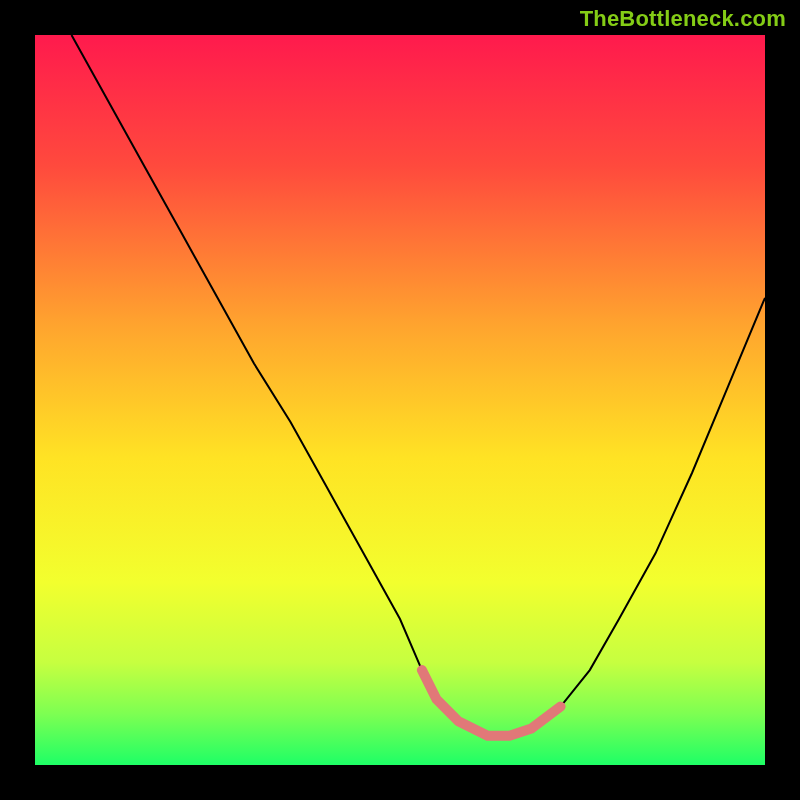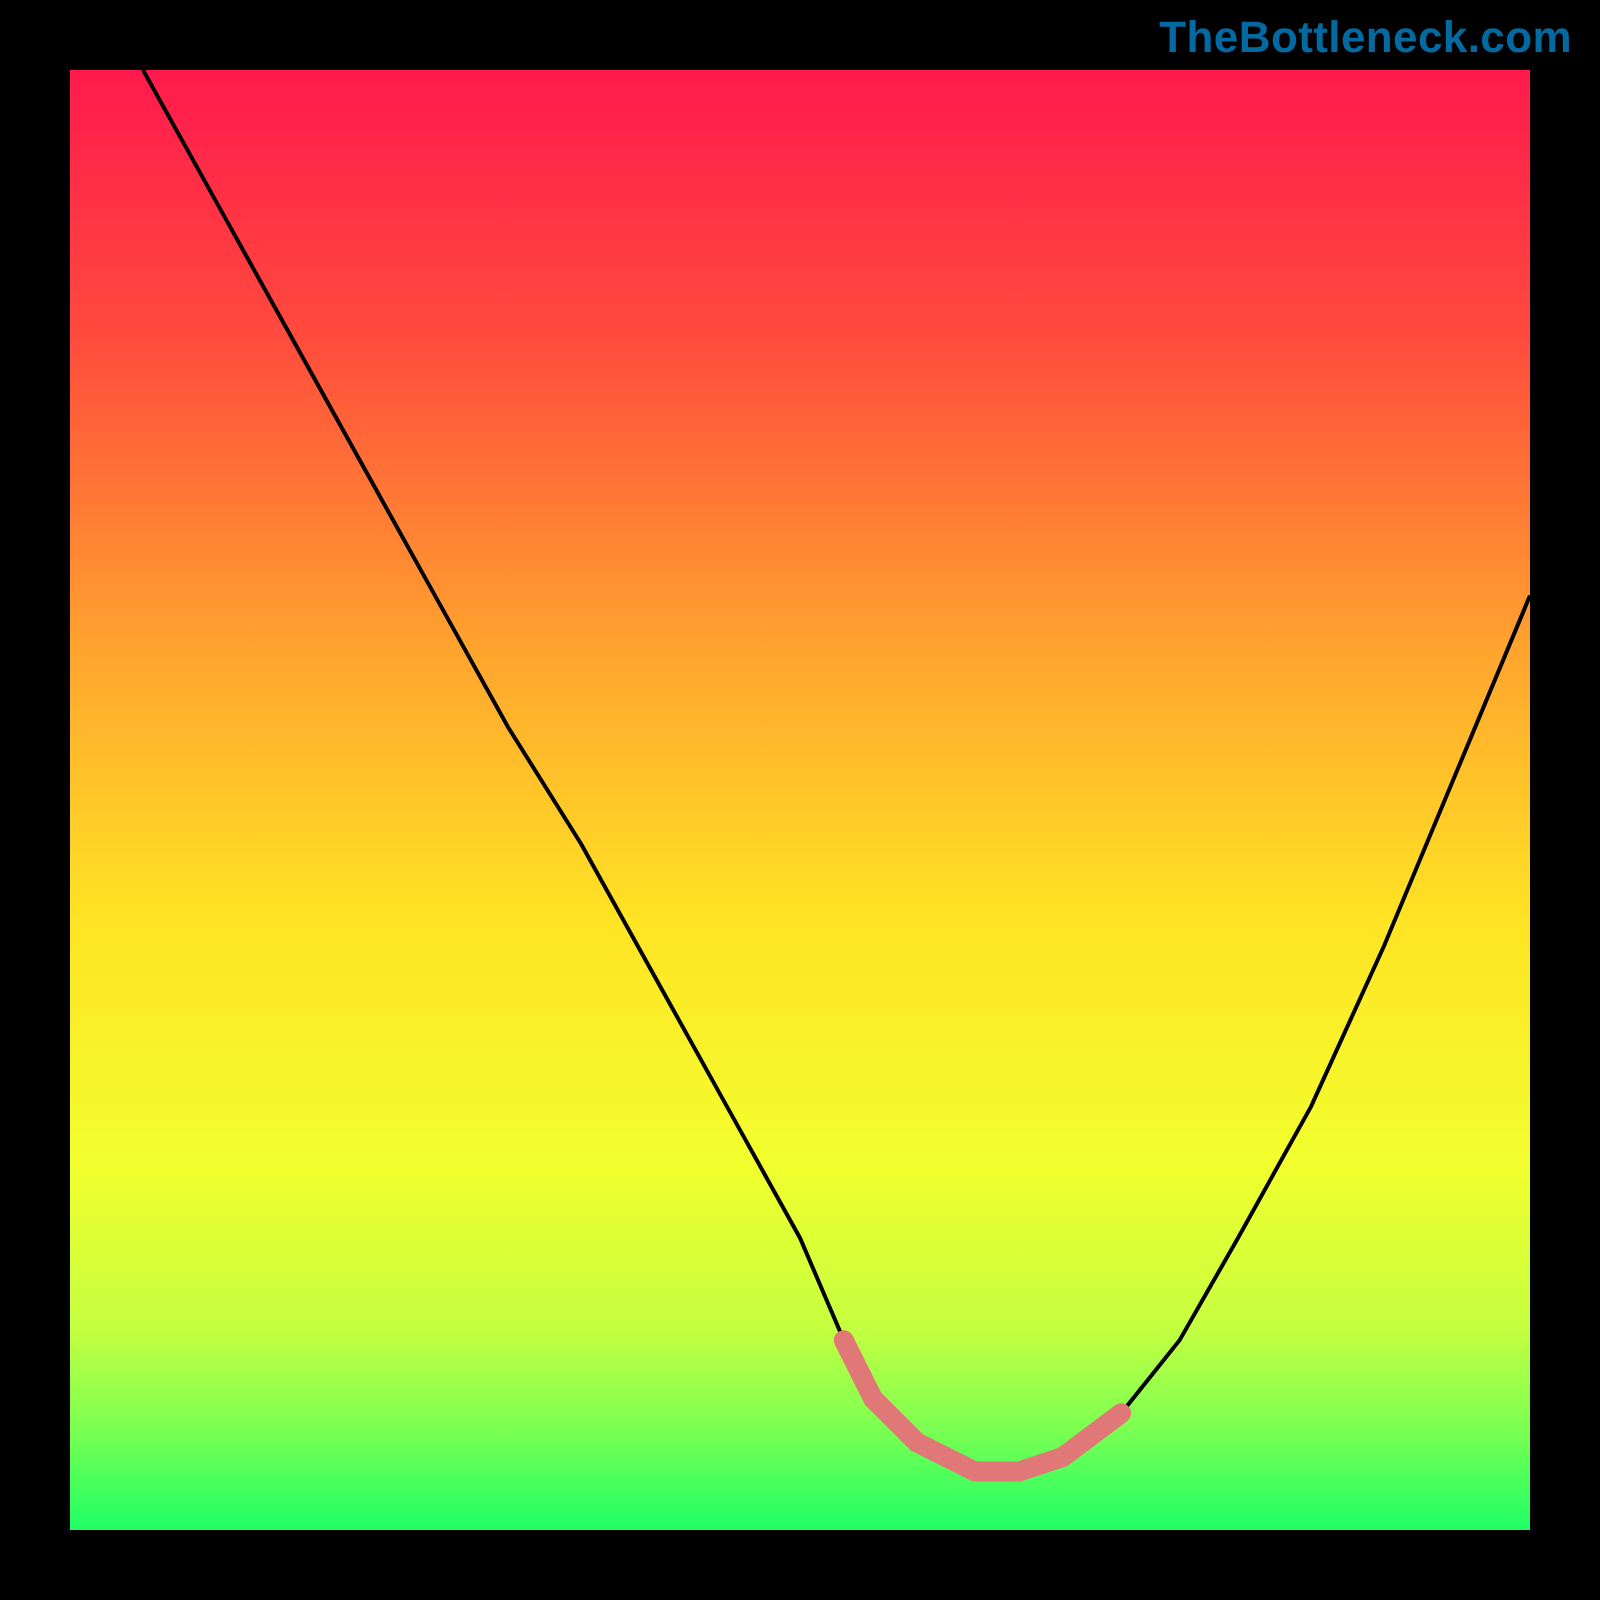--- a/index.html
+++ b/index.html
@@ -15,21 +15,21 @@
     width: 800px;
     height: 800px;
   }
   .watermark {
     position: absolute;
     top: 6px;
     right: 14px;
     font-family: Arial, Helvetica, sans-serif;
     font-size: 22px;
     font-weight: 600;
-    color: #0369a1;
+    color: #84cc16;
     letter-spacing: 0.2px;
     user-select: none;
   }
   svg {
     display: block;
   }
 </style>
 </head>
 <body>
 <div class="wrap">

